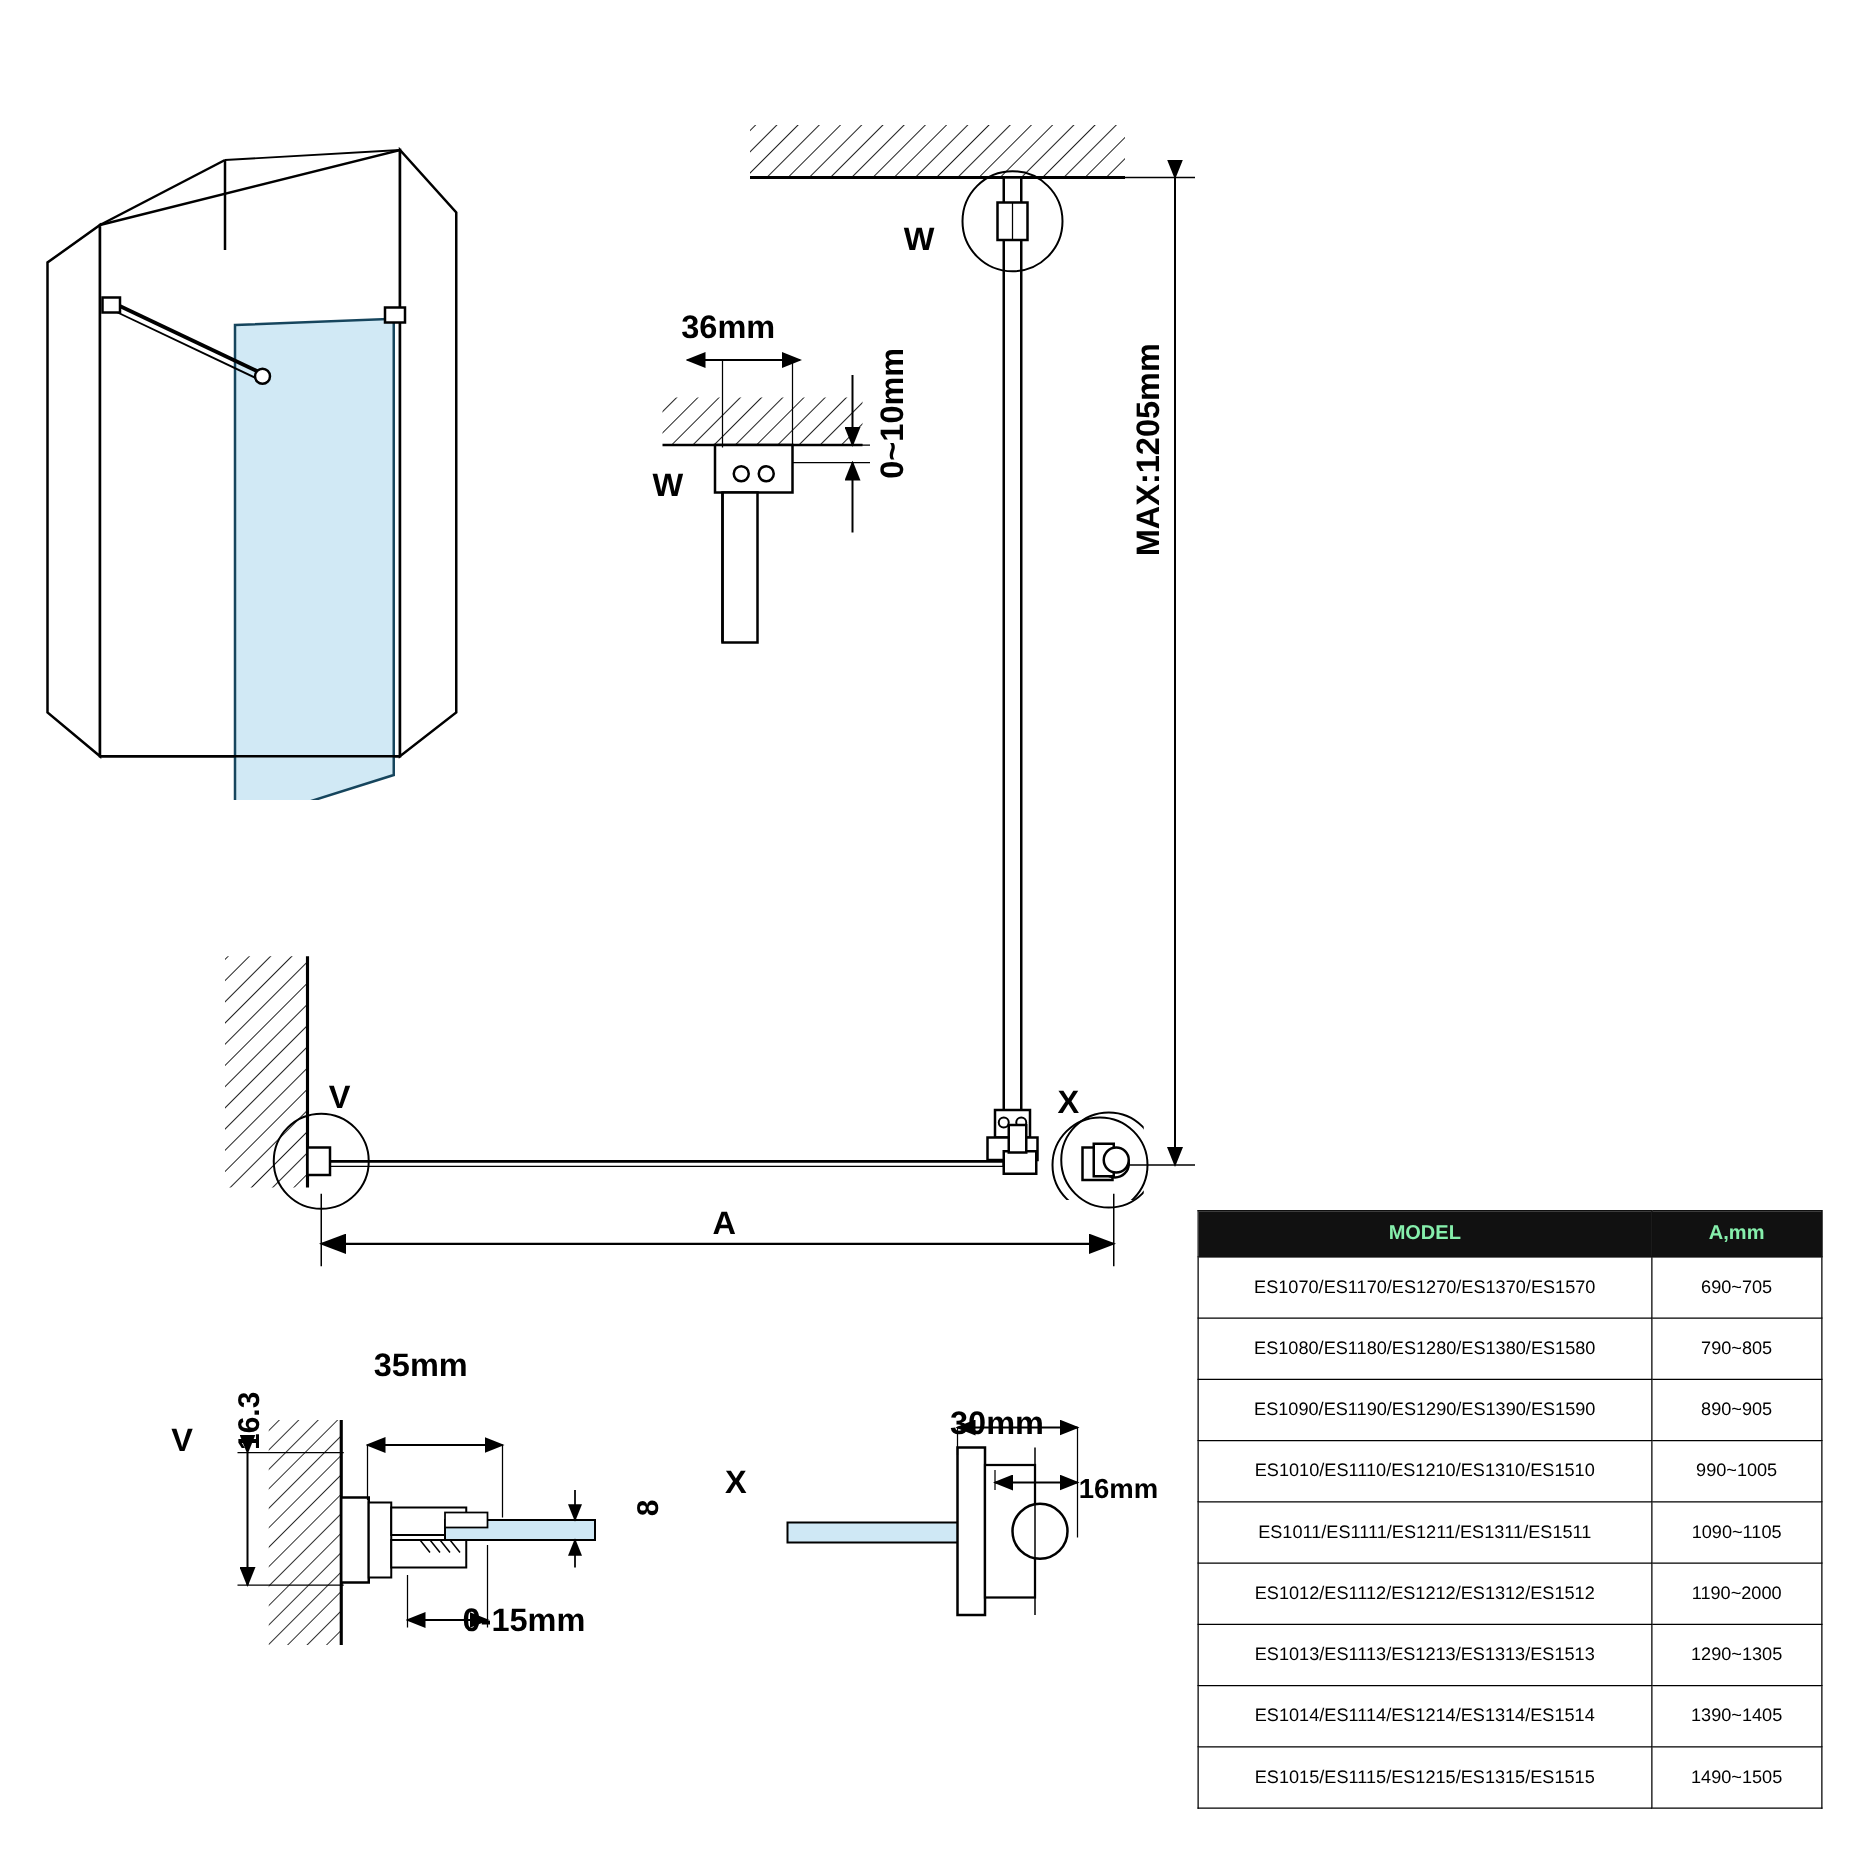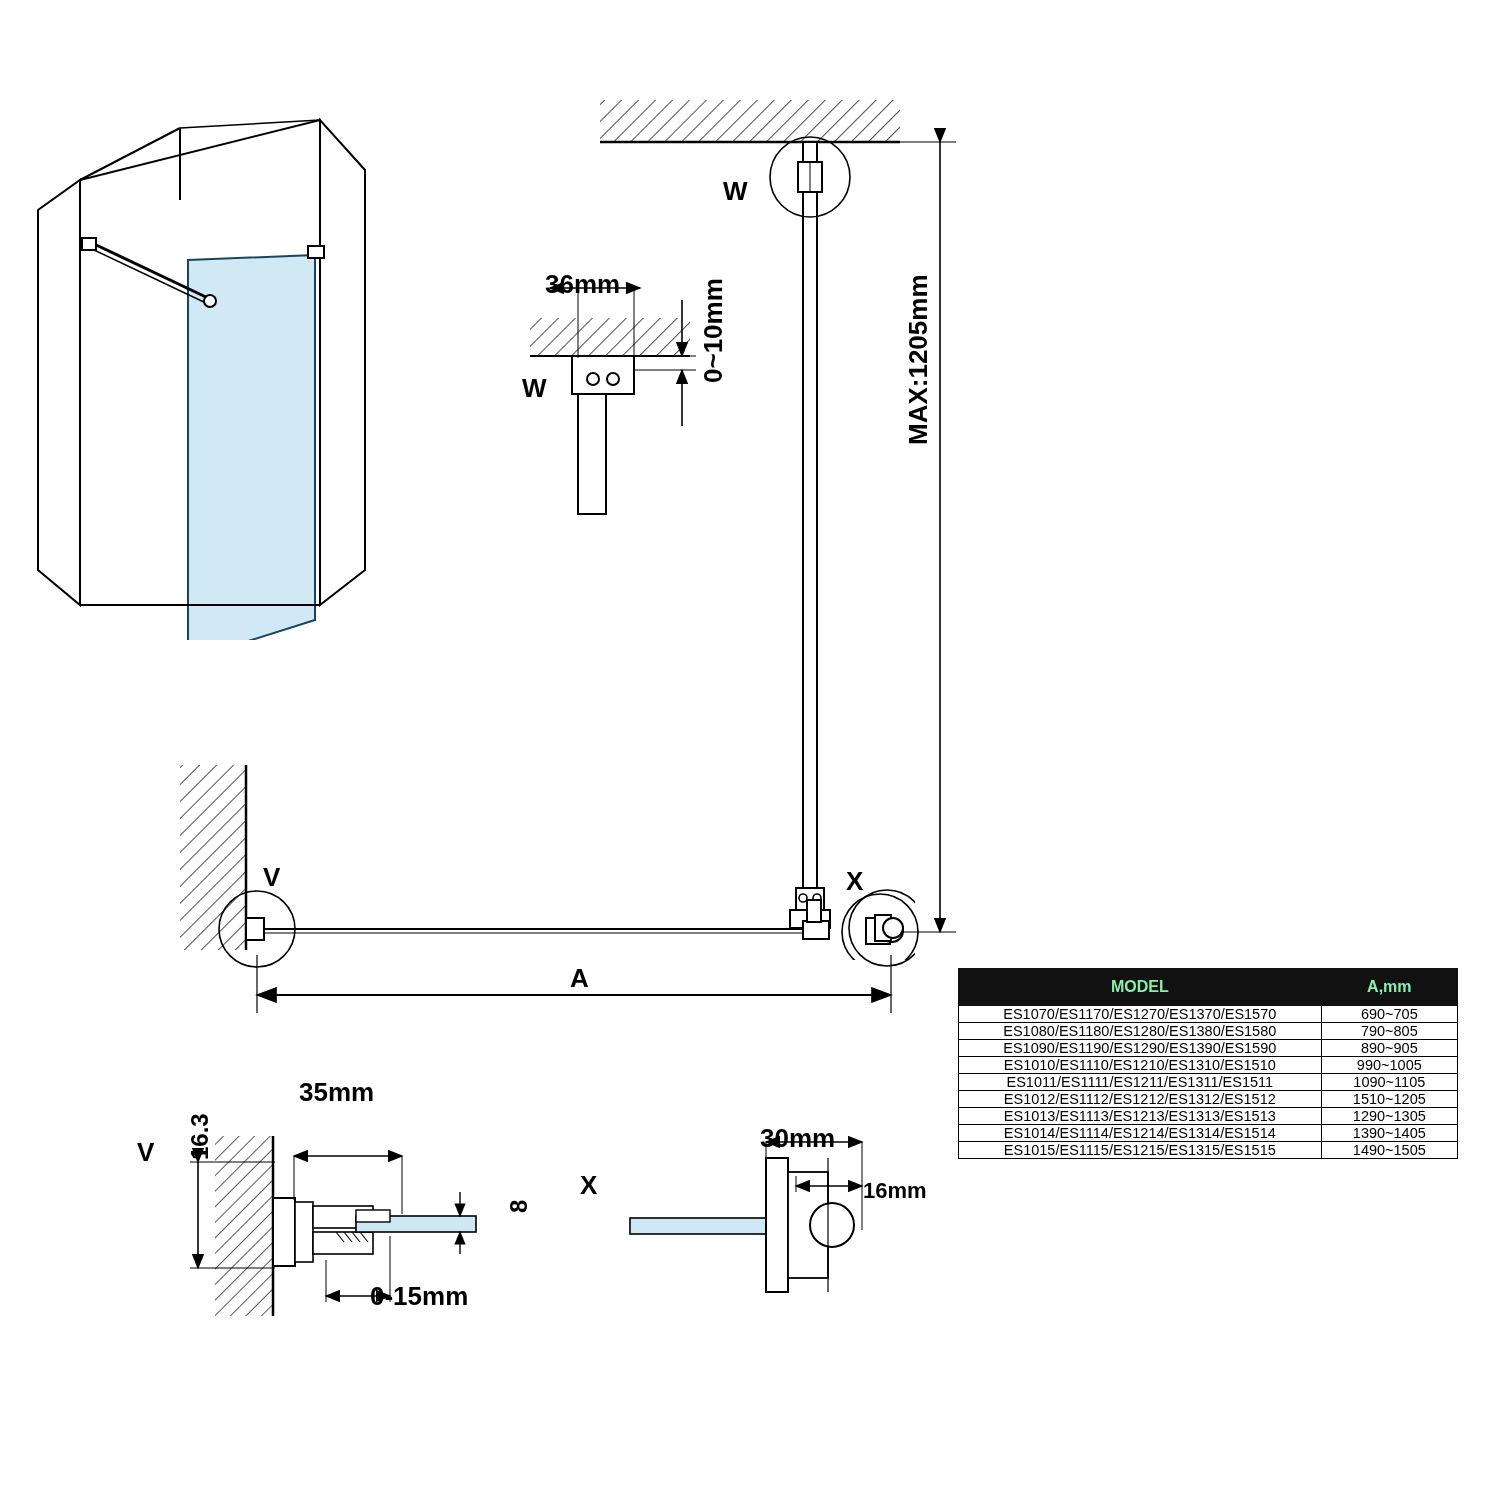--- a/index.html
+++ b/index.html
@@ -27,21 +27,21 @@
     background:#111;
     color:#86efac;
     font-weight:bold;
     font-size:16px;
     padding:9px 4px;
     border:1px solid #111;
     text-align:center;
   }
   .spec-table td{
     border:1px solid #000;
-    padding:0 4px;
+    padding:16px 4px;
     text-align:center;
     font-size:14.5px;
     background:#fff;
   }
   .spec-table td.model{width:350px;}
   .spec-table td.a{width:126px;}
 </style>
 </head>
 <body>
 
@@ -107,21 +107,21 @@
     <line x1="50" y1="48" x2="140" y2="48" stroke="#000" stroke-width="1.6" marker-start="url(#arrL)" marker-end="url(#arrR)"></line>
     <line x1="78" y1="48" x2="78" y2="118" stroke="#000" stroke-width="1"></line>
     <line x1="134" y1="48" x2="134" y2="118" stroke="#000" stroke-width="1"></line>
 
     <line x1="182" y1="60" x2="182" y2="116" stroke="#000" stroke-width="1.6" marker-end="url(#arrR)"></line>
     <line x1="182" y1="186" x2="182" y2="130" stroke="#000" stroke-width="1.6" marker-end="url(#arrR)"></line>
     <line x1="134" y1="116" x2="196" y2="116" stroke="#000" stroke-width="1"></line>
     <line x1="134" y1="130" x2="196" y2="130" stroke="#000" stroke-width="1"></line>
   </svg>
 </div>
-<div class="abs lbl" style="left:545px;top:246px;font-size:26px;margin-top:23px;">36mm</div>
+<div class="abs lbl" style="left:545px;top:246px;font-size:26px;">36mm</div>
 <div class="abs lbl" style="left:522px;top:373px;font-size:26px;">W</div>
 <div class="abs lbl" style="left:698px;top:383px;font-size:26px;transform:rotate(-90deg);transform-origin:left top;">0~10mm</div>
 
 <div class="abs" style="left:590px;top:80px;width:400px;height:880px;">
   <svg width="400" height="880" viewBox="0 0 400 880">
     <defs>
       <pattern id="hatchC" width="12" height="12" patternTransform="rotate(45)" patternUnits="userSpaceOnUse">
         <line x1="0" y1="0" x2="0" y2="12" stroke="#000" stroke-width="1.4"></line>
       </pattern>
       <marker id="arrD" markerWidth="10" markerHeight="8" refX="9" refY="4" orient="auto">
@@ -305,21 +305,21 @@
       <tr>
         <td class="model">ES1010/ES1110/ES1210/ES1310/ES1510</td>
         <td class="a">990~1005</td>
       </tr>
       <tr>
         <td class="model">ES1011/ES1111/ES1211/ES1311/ES1511</td>
         <td class="a">1090~1105</td>
       </tr>
       <tr>
         <td class="model">ES1012/ES1112/ES1212/ES1312/ES1512</td>
-        <td class="a">1510~1205</td>
+        <td class="a">1190~2000</td>
       </tr>
       <tr>
         <td class="model">ES1013/ES1113/ES1213/ES1313/ES1513</td>
         <td class="a">1290~1305</td>
       </tr>
       <tr>
         <td class="model">ES1014/ES1114/ES1214/ES1314/ES1514</td>
         <td class="a">1390~1405</td>
       </tr>
       <tr>

